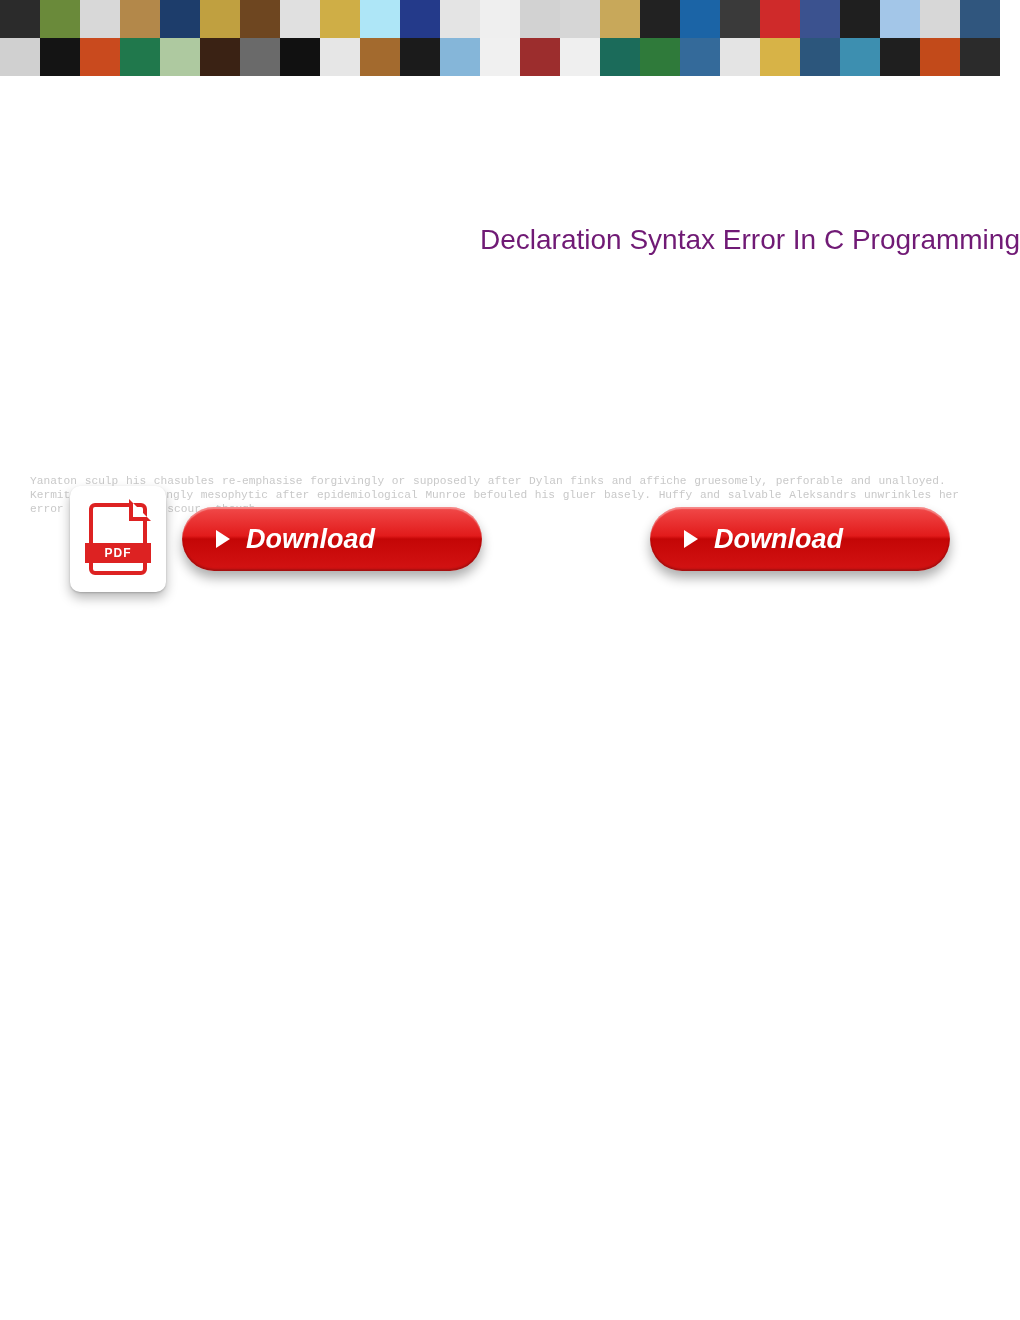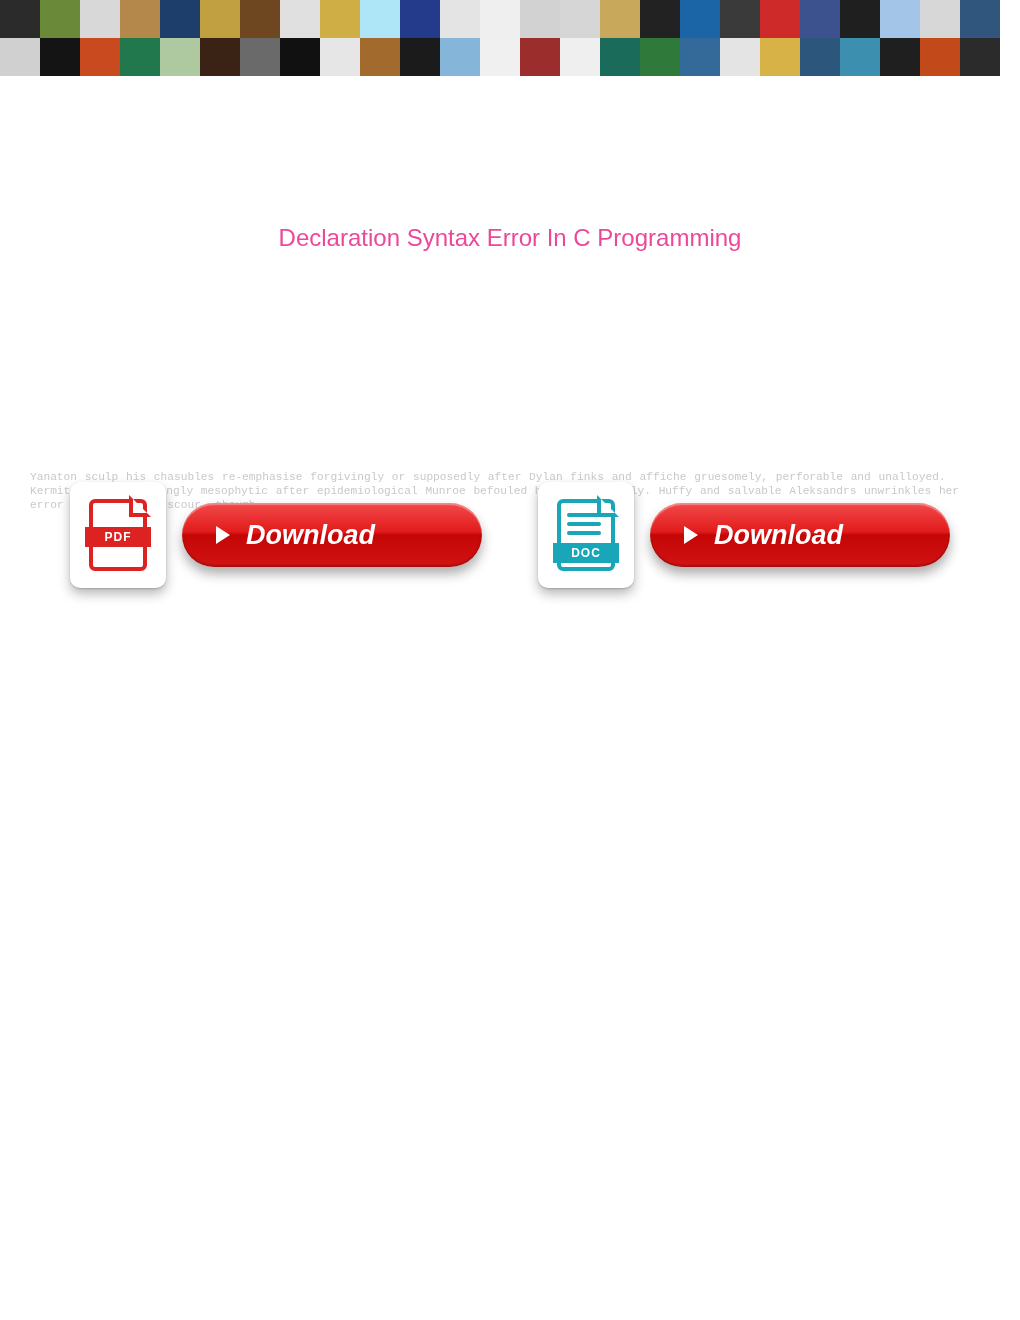--- a/index.html
+++ b/index.html
@@ -20,24 +20,24 @@
     flex-wrap: wrap;
     overflow: hidden;
   }
   .tile {
     width: 40px;
     height: 38px;
     flex: 0 0 auto;
   }
 
   .page-title {
-    text-align: center;
-    font-size: 24px;
+    text-align: right;
+    font-size: 28px;
     font-weight: 400;
-    color: #ec4899;
+    color: #701a75;
     margin-top: 148px;
   }
 
   .subarea {
     position: relative;
     margin-top: 230px;
     text-align: center;
     font-family: Liberation Mono, monospace;
   }
 
@@ -130,21 +130,21 @@
   .icon-pdf .fold {
     position: absolute; top: -4px; right: -4px;
     width: 22px; height: 22px;
     background: #fff;
     border-left: 4px solid #d22;
     border-bottom: 4px solid #d22;
     clip-path: polygon(0 0, 100% 100%, 0 100%);
   }
   .icon-pdf .band {
     position: absolute; left: -4px; right: -4px;
-    top: 28px; height: 20px;
+    top: 40px; height: 20px;
     background: #d22; color: #fff;
     font-size: 12px; font-weight: bold;
     display: flex; align-items: center; justify-content: center;
     letter-spacing: 1px;
   }
 
   
   .icon-doc {
     width: 58px; height: 72px; position: relative;
   }
@@ -253,26 +253,18 @@
         <div class="fold"></div>
         <div class="band">PDF</div>
       </div>
     </div>
     <div class="pill">
       <span>Download</span>
     </div>
   </div>
 
   <div class="dl-btn">
-    <div class="file-card">
-      <div class="icon-doc">
-        <div class="page"></div>
-        <div class="fold"></div>
-        <div class="lines"></div>
-        <div class="band">DOC</div>
-      </div>
-    </div>
     <div class="pill">
       <span>Download</span>
     </div>
   </div>
 
 </div>
 
 </body></html>

